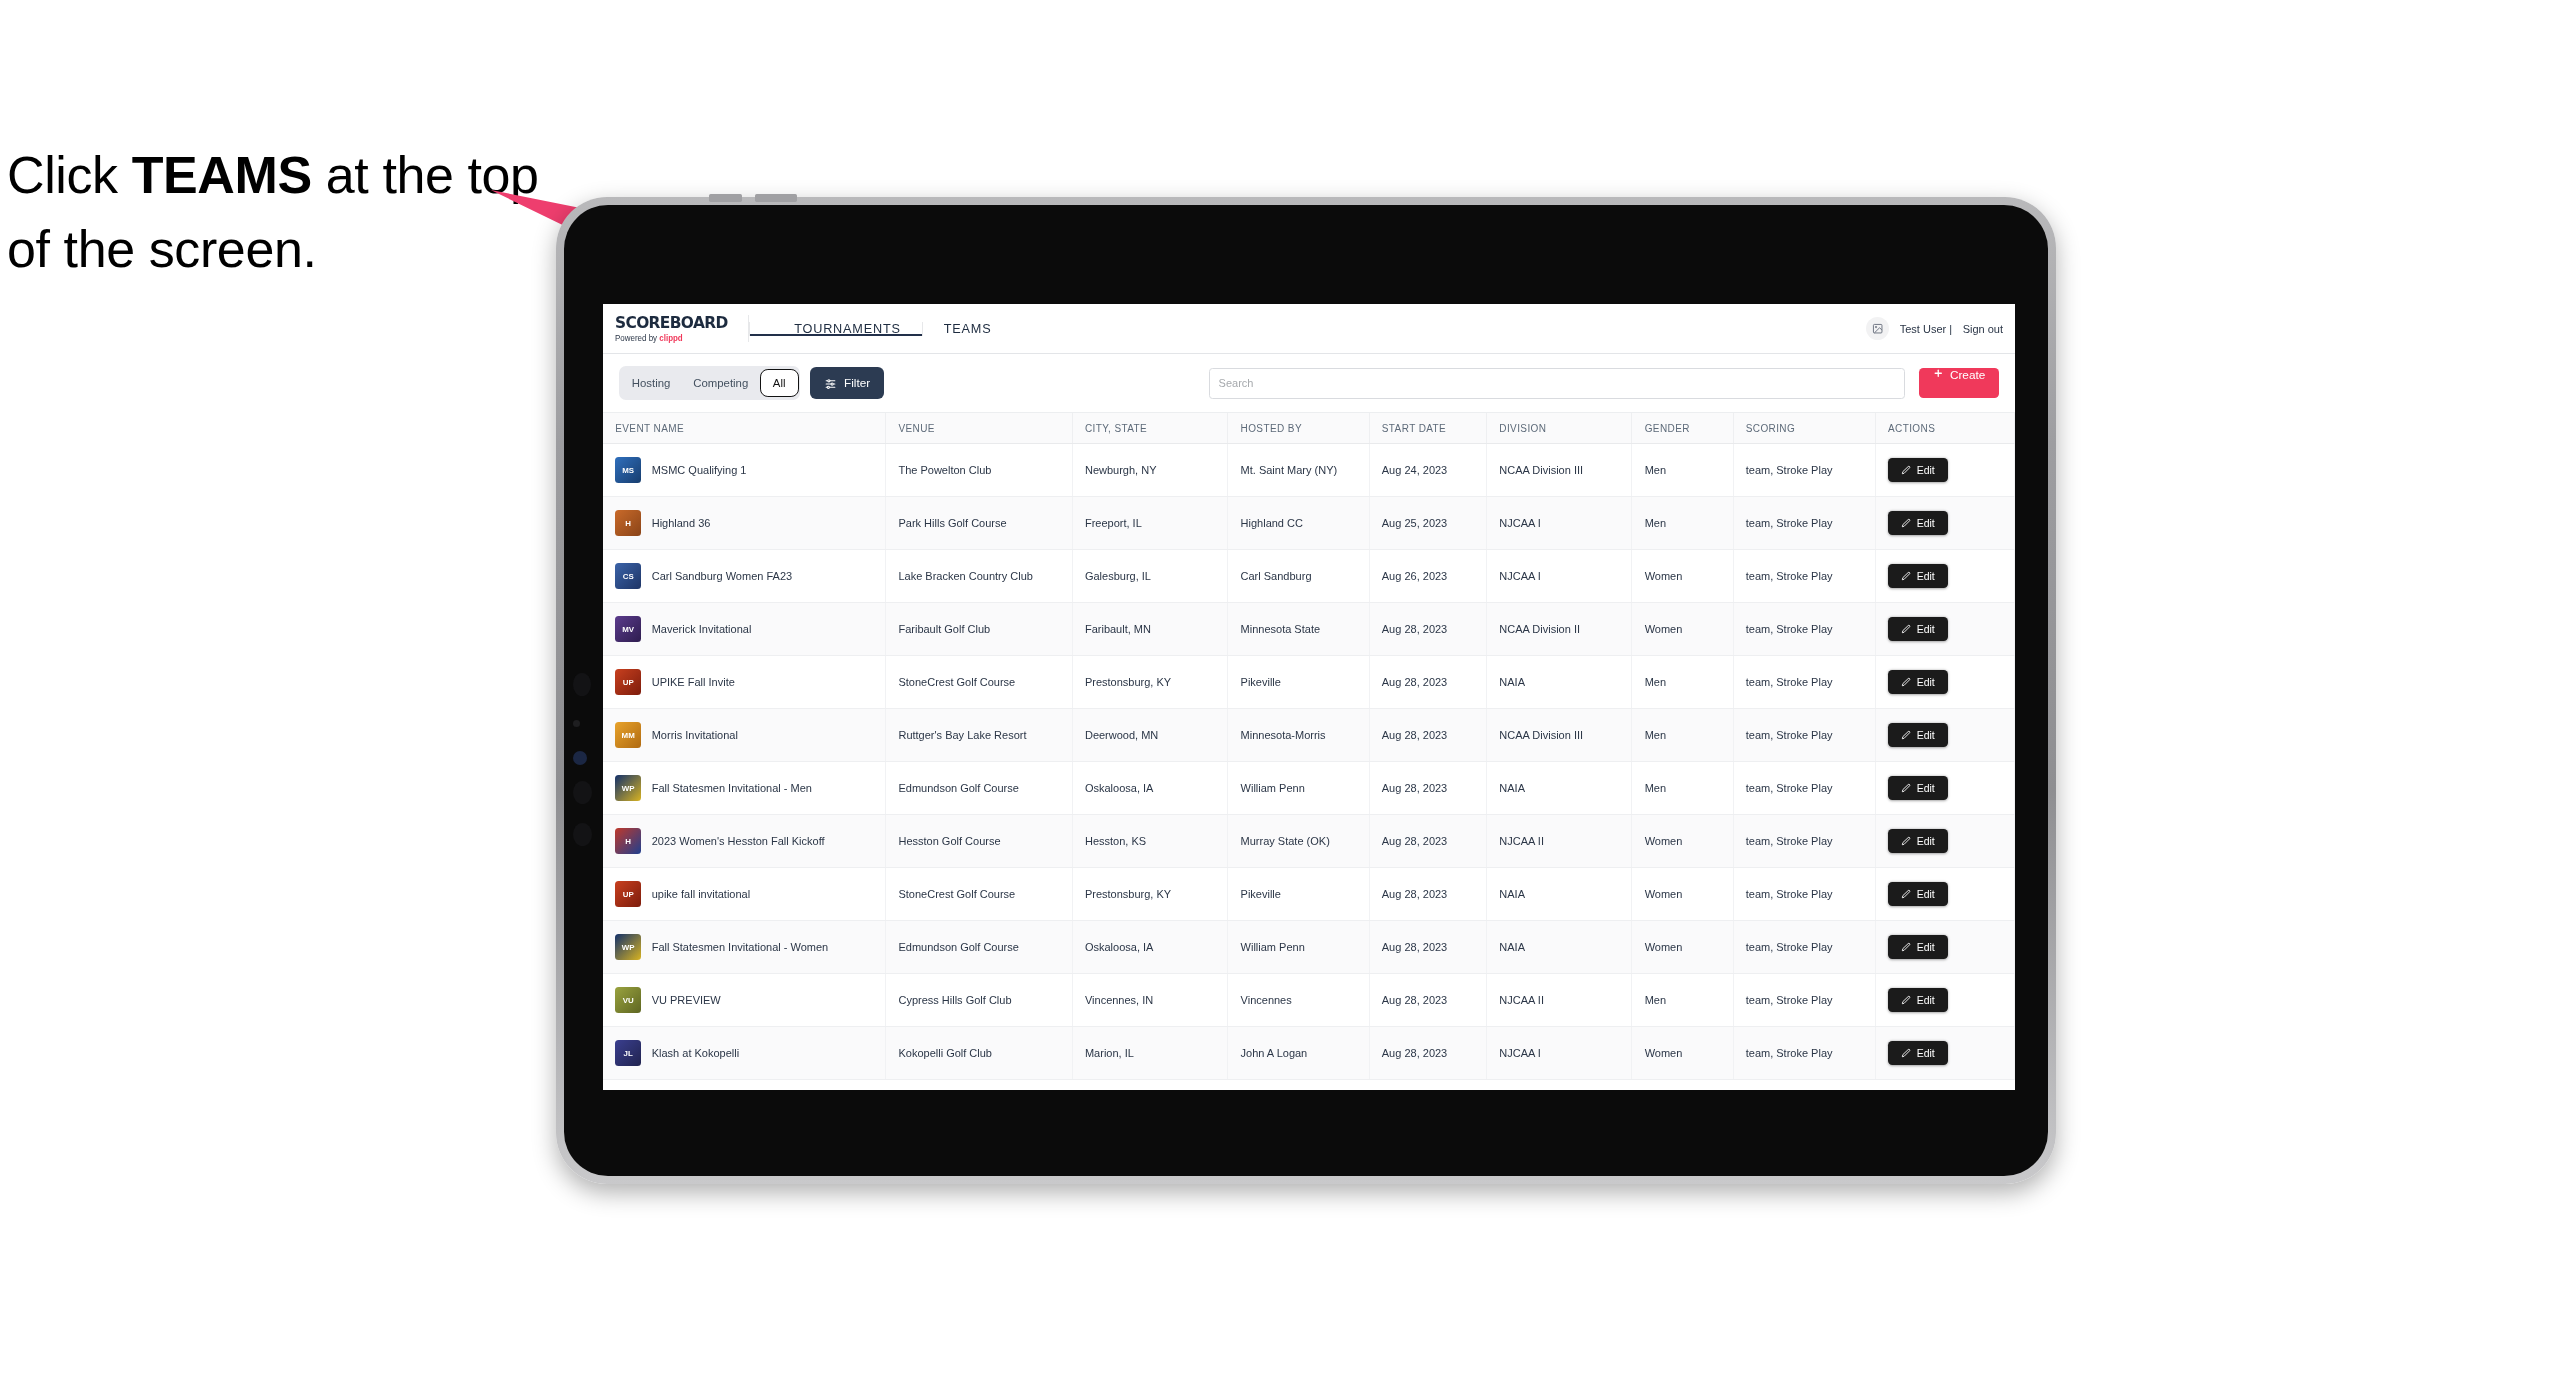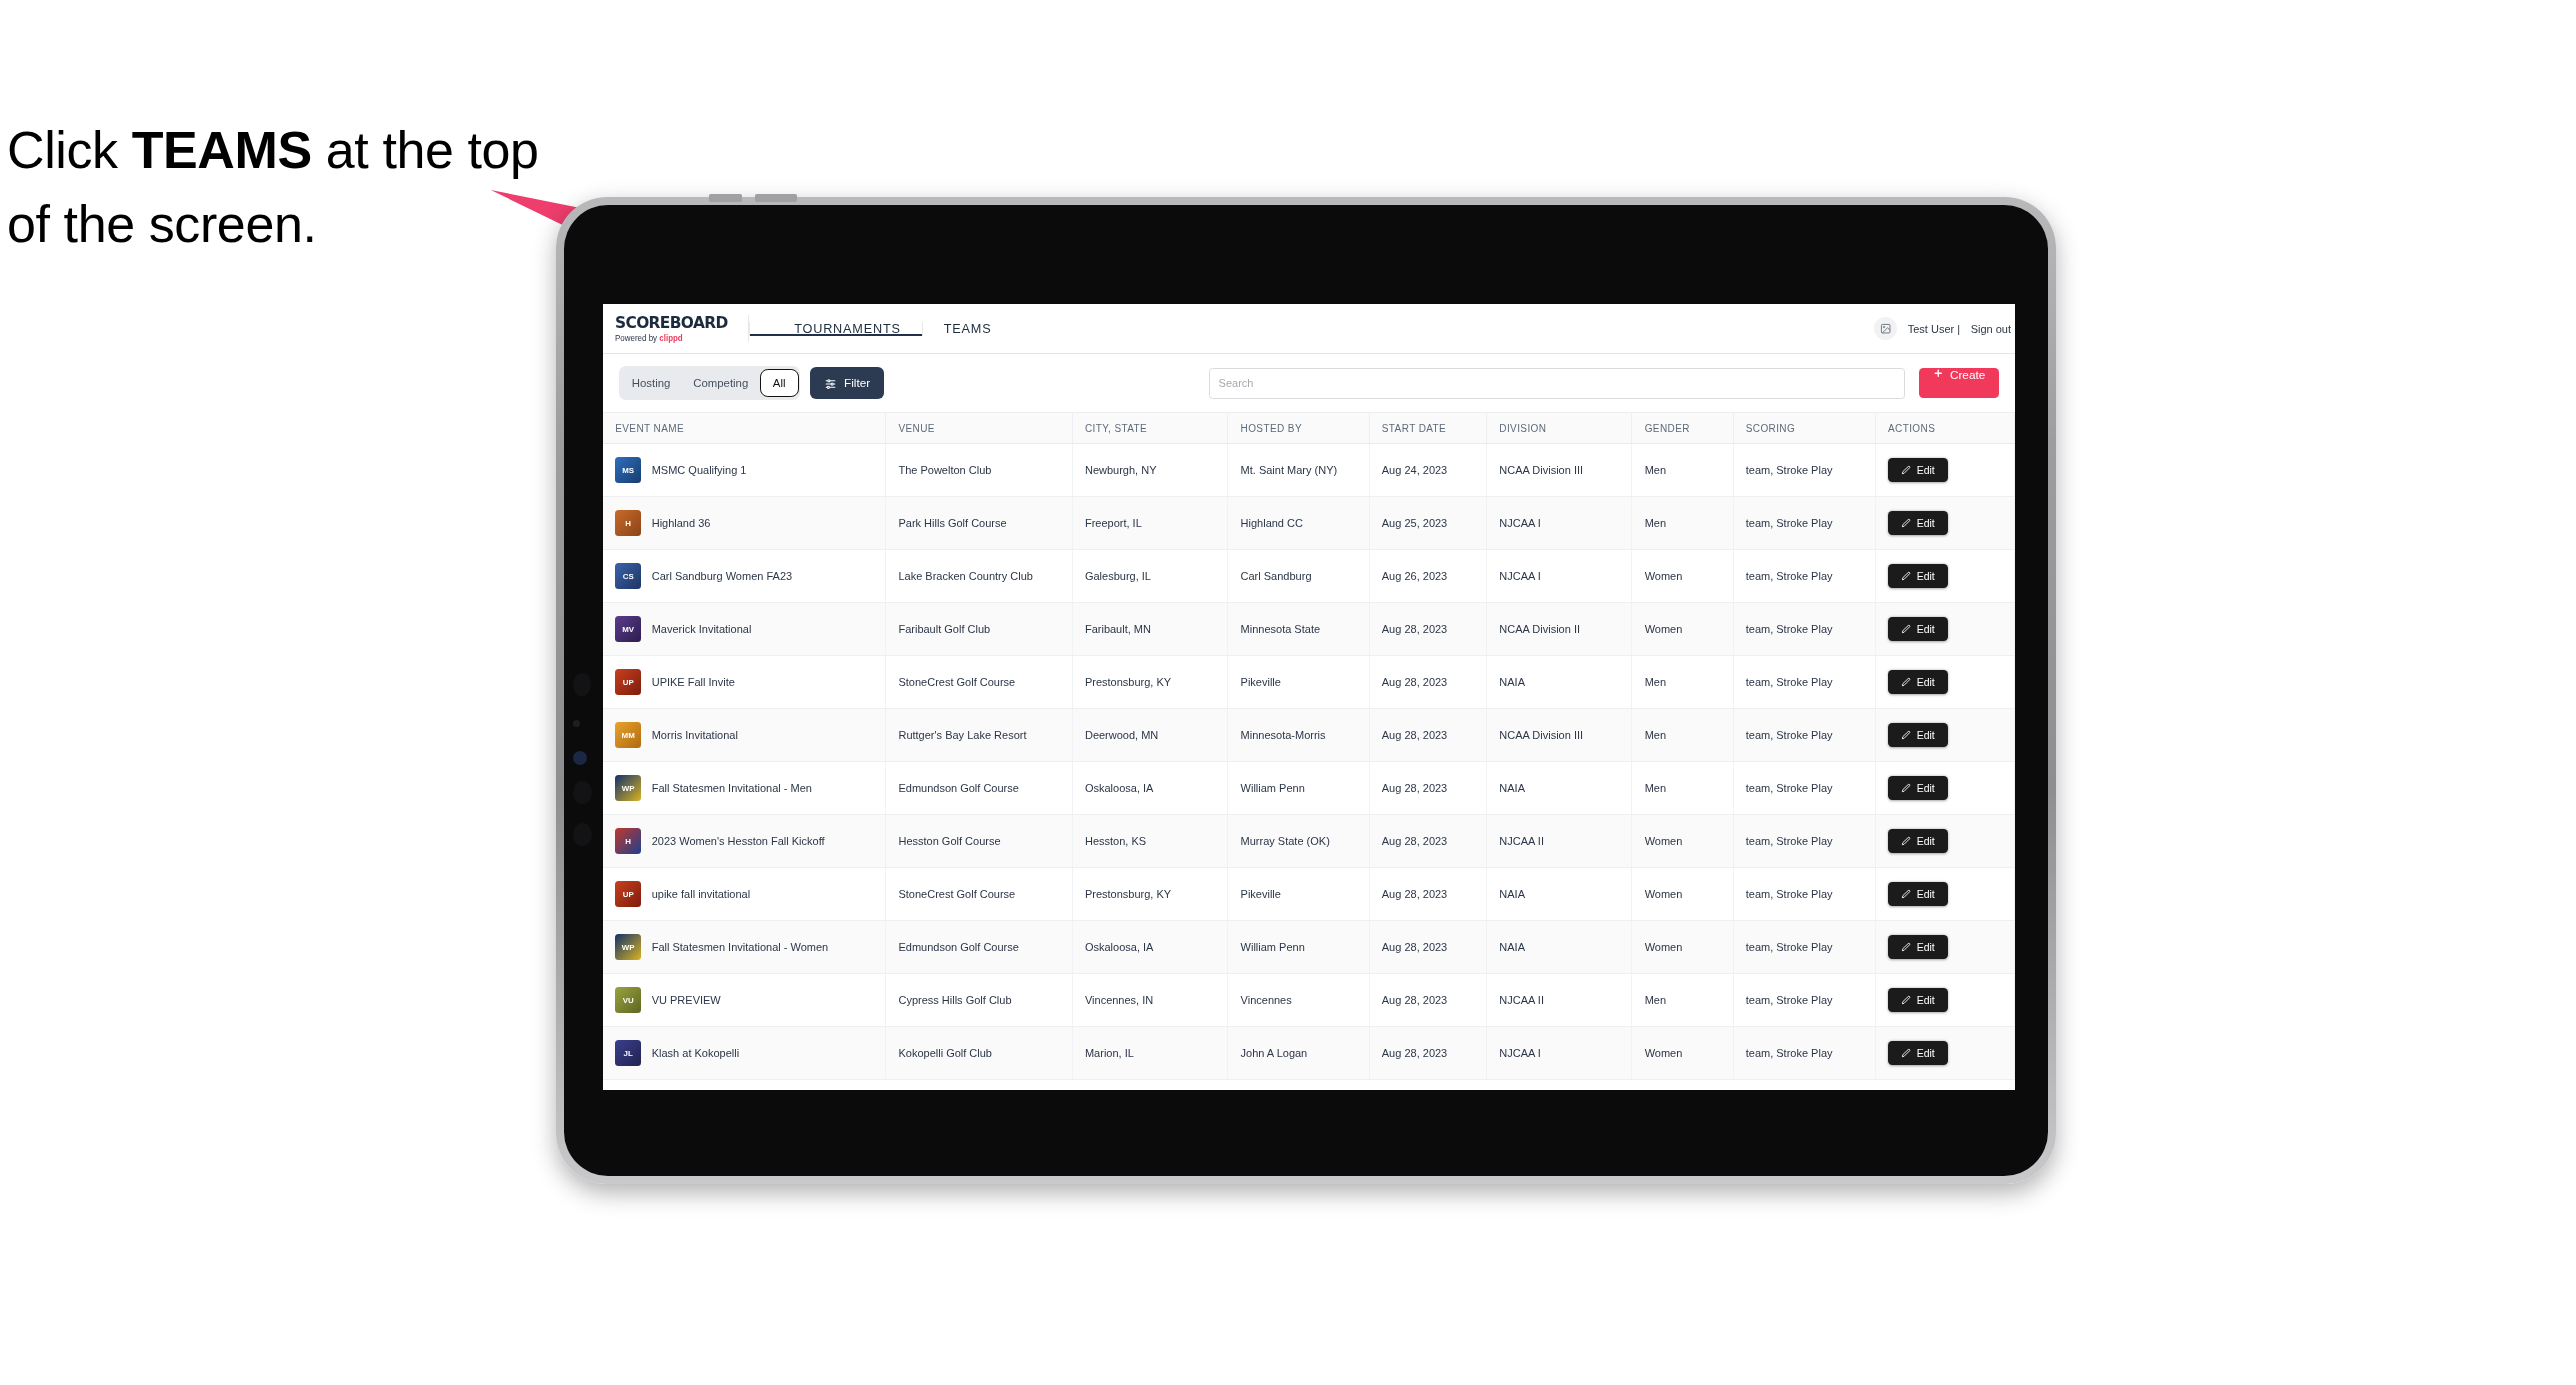--- a/index.html
+++ b/index.html
@@ -7,21 +7,21 @@
     width: 2576px; height: 1386px;
     background: #ffffff;
     font-family: "Liberation Sans", sans-serif;
     overflow: hidden;
   }
   #stage { position: relative; width: 2576px; height: 1386px; background:#fff; }
 
   
   .instruction {
     position: absolute;
-    left: 7px; top: 114px;
+    left: 7px; top: 139px;
     width: 559px;
     font-size: 52px;
     line-height: 1.42;
     color: #000;
     font-family: "Liberation Sans", sans-serif;
     letter-spacing: -0.4px;
   }
   .instruction b { font-weight: 700; }
 
   
@@ -102,21 +102,21 @@
     cursor: pointer;
   }
   .nav-tab.active::after {
     content:""; position: absolute; left: 0; right: 0; bottom: -0.9px;
     height: 2.6px; background: #22304a;
   }
   .nav-tab.active { border-left: 0.9px solid #e7e8ea; border-right: 0.9px solid #e7e8ea; padding-left: 44px; }
 
   .nav-right {
     margin-left: auto; display: flex; align-items: center;
-    gap: 10.5px; padding-right: 4px;
+    gap: 10.5px; padding-right: 12px;
   }
   .avatar {
     width: 23.6px; height: 23.6px; border-radius: 50%;
     background: #f2f2f3; display:flex; align-items:center; justify-content:center;
   }
   .nav-user { font-size: 11px; color: #2b3647; }
   .nav-signout { font-size: 11px; color: #2b3647; cursor:pointer; }
 
   
   .toolbar {

